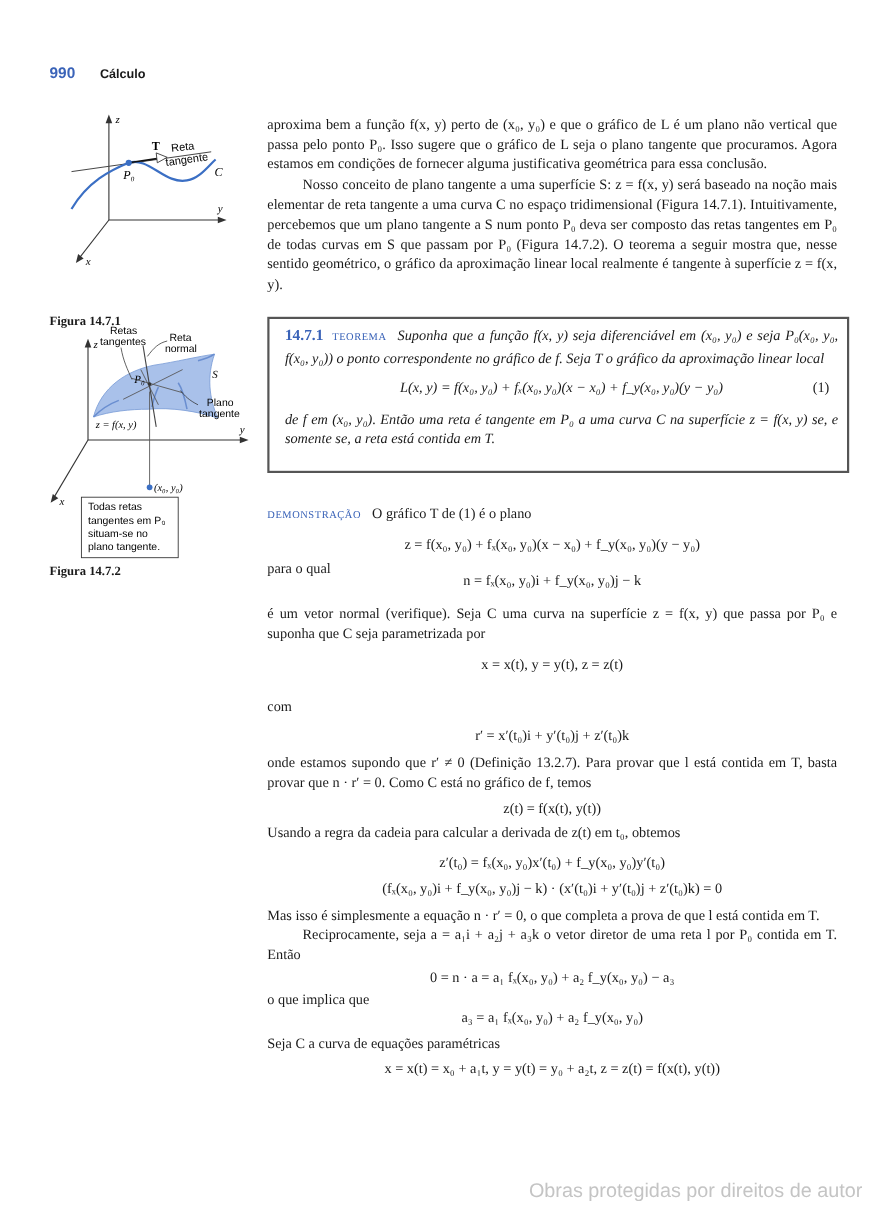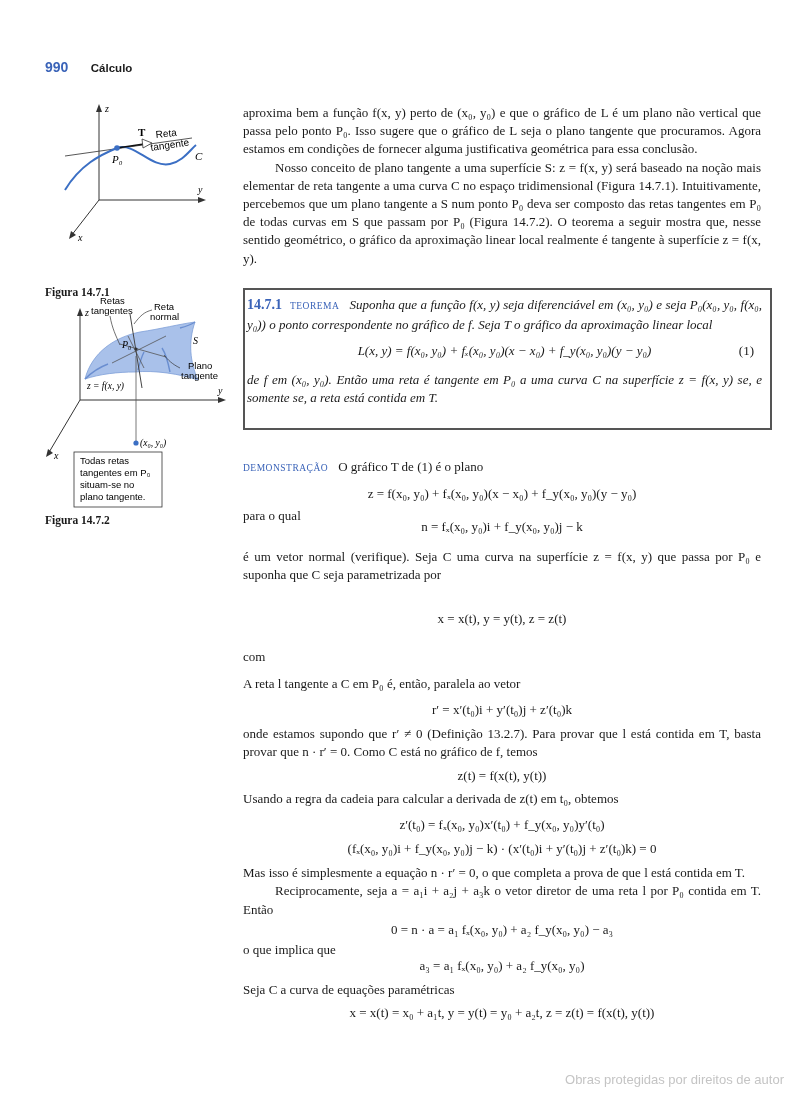--- a/index.html
+++ b/index.html
@@ -8,26 +8,26 @@
   .hdr { position:absolute; top:58px; left:45px; font-family:"Liberation Sans", sans-serif; }
   .pnum { color:#3a63b8; font-weight:bold; font-size:14px; }
   .htitle { font-weight:bold; font-size:11.5px; margin-left:18px; }
   .fig { position:absolute; left:40px; }
   .figcap { position:absolute; left:45px; font-weight:bold; font-size:11.5px; font-family:"Liberation Serif", serif; }
   .main { position:absolute; left:243px; width:518px; font-size:13px; line-height:18.2px; }
   .p { margin:0; text-align:justify; }
   .ind { text-indent:32px; }
   .eq { text-align:center; margin:0; white-space:nowrap; }
   i { font-style:italic; }
-  .thm { position:absolute; left:243px; top:288px; width:529px; border:2px solid #555; padding:6px 8px 8px 2px; font-size:13px; line-height:18.5px; box-sizing:border-box; height:142px; }
+  .thm { position:absolute; left:243px; top:288px; width:529px; border:2px solid #555; padding:6px 8px 8px 14px; font-size:13px; line-height:18.5px; box-sizing:border-box; height:142px; }
   .thmnum { color:#3a63b8; font-weight:bold; font-size:14px; }
   .thmlbl { color:#3a63b8; font-size:9.5px; letter-spacing:0.5px; margin:0 10px 0 8px; }
   .lbl-blue { color:#3a63b8; font-size:9.5px; letter-spacing:0.5px; margin-right:10px; }
   .eqnum { position:absolute; right:8px; }
-  .wm { position:absolute; right:16px; top:1072px; font-family:"Liberation Sans", sans-serif; font-size:13px; color:#c4c4c4; }
+  .wm { position:absolute; right:16px; top:1072px; font-family:"Liberation Sans", sans-serif; font-size:18px; color:#c4c4c4; }
 </style>
 </head>
 <body>
 
 <div class="hdr">
   <span class="pnum">990</span>
   <span class="htitle">Cálculo</span>
 </div>
 
 <svg class="fig" style="top:100px;" width="180" height="150" viewBox="0 0 180 150">
@@ -116,23 +116,22 @@
     <i>de f em (x₀, y₀). Então uma reta é tangente em P₀ a uma curva C na superfície z = f(x, y) se, e somente se, a reta está contida em T.</i>
   </div>
 </div>
 
 <div class="main" style="top:458px;">
   <p class="p"><span class="lbl-blue">DEMONSTRAÇÃO</span><span>O gráfico T de (1) é o plano</span></p>
   <p class="eq" style="margin-top:8px;">z = f(x₀, y₀) + fₓ(x₀, y₀)(x − x₀) + f_y(x₀, y₀)(y − y₀)</p>
   <p class="p" style="margin-top:4px;">para o qual</p>
   <p class="eq" style="margin-top:-8px;">n = fₓ(x₀, y₀)i + f_y(x₀, y₀)j − k</p>
   <p class="p" style="margin-top:12px;">é um vetor normal (verifique). Seja C uma curva na superfície z = f(x, y) que passa por P₀ e suponha que C seja parametrizada por</p>
-  <p class="eq" style="margin-top:26px;">x = x(t),    y = y(t),    z = z(t)</p>
+  <p class="eq" style="margin-top:10px;">x = x(t),    y = y(t),    z = z(t)</p>
   <p class="p" style="margin-top:20px;">com</p>
-  <p class="p" style="margin-top:8px;">A reta l tangente a C em P₀ é, então, paralela ao vetor</p>
   <p class="eq" style="margin-top:8px;">r′ = x′(t₀)i + y′(t₀)j + z′(t₀)k</p>
   <p class="p" style="margin-top:6px;">onde estamos supondo que r′ ≠ 0 (Definição 13.2.7). Para provar que l está contida em T, basta provar que n · r′ = 0. Como C está no gráfico de f, temos</p>
   <p class="eq" style="margin-top:6px;">z(t) = f(x(t), y(t))</p>
   <p class="p" style="margin-top:4px;">Usando a regra da cadeia para calcular a derivada de z(t) em t₀, obtemos</p>
   <p class="eq" style="margin-top:8px;">z′(t₀) = fₓ(x₀, y₀)x′(t₀) + f_y(x₀, y₀)y′(t₀)</p>
   <p class="eq" style="margin-top:6px;">(fₓ(x₀, y₀)i + f_y(x₀, y₀)j − k) · (x′(t₀)i + y′(t₀)j + z′(t₀)k) = 0</p>
   <p class="p" style="margin-top:6px;">Mas isso é simplesmente a equação n · r′ = 0, o que completa a prova de que l está contida em T.</p>
   <p class="p ind">Reciprocamente, seja a = a₁i + a₂j + a₃k o vetor diretor de uma reta l por P₀ contida em T. Então</p>
   <p class="eq" style="margin-top:2px;">0 = n · a = a₁ fₓ(x₀, y₀) + a₂ f_y(x₀, y₀) − a₃</p>
   <p class="p" style="margin-top:2px;">o que implica que</p>

